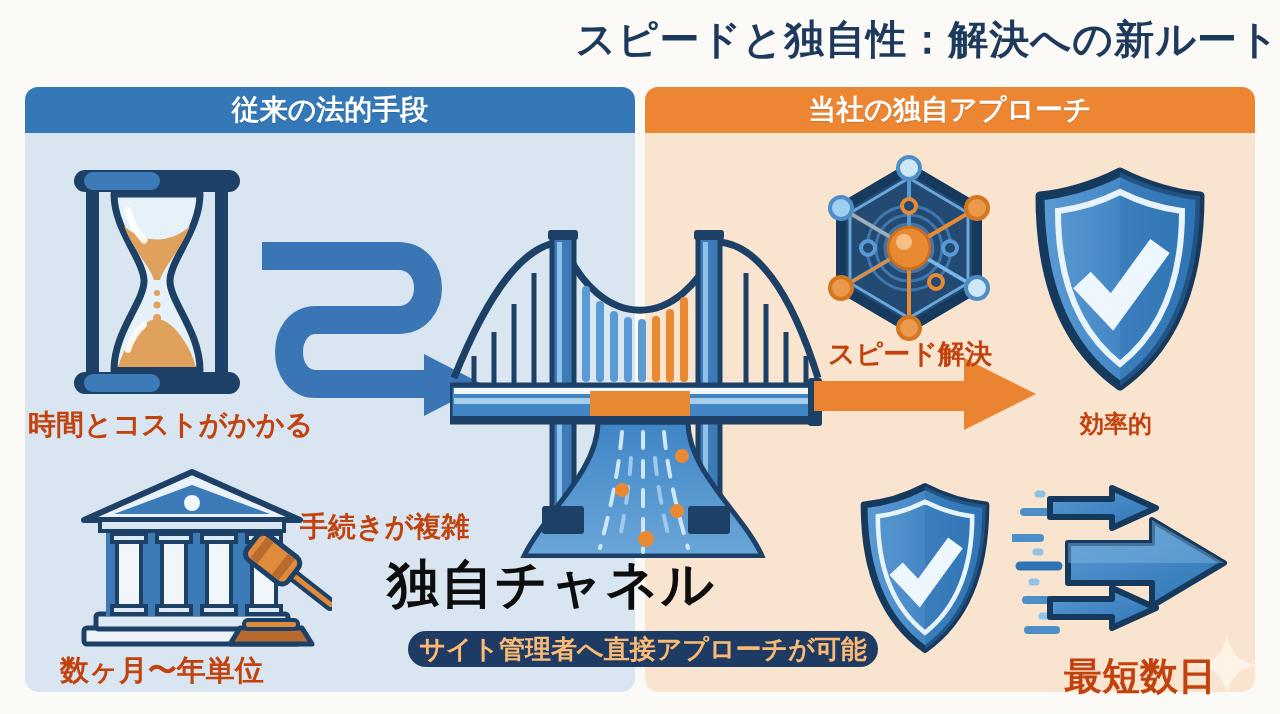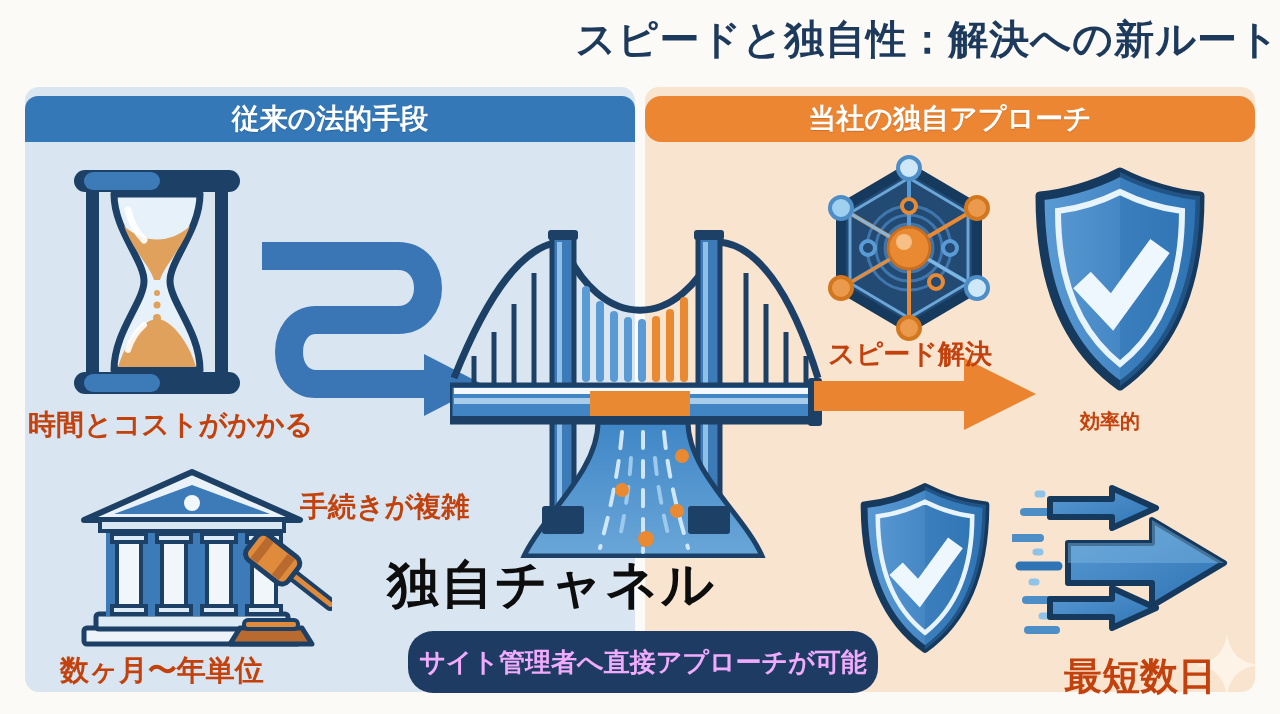--- a/index.html
+++ b/index.html
@@ -21,38 +21,37 @@
     border-radius:14px;
   }
   .panel.left  { left:25px;  background:var(--left_panel_bg,#d9e6f1); }
   .panel.right { left:645px; background:var(--right_panel_bg,#f9e4cf); }
   .panel-header {
     position:absolute; left:0; top:0; width:100%; height:46px;
     border-radius:13px 13px 0 0;
     display:flex; align-items:center; justify-content:center;
     color:#ffffff; font-size:28px; font-weight:700;
     text-shadow:0 1px 1px rgba(0,0,0,.15);
-    margin-top:9px;
   }
   .panel.left  .panel-header { background:var(--left_header,#3478b7); }
-  .panel.right .panel-header { background:var(--right_header,#ed8632);border-radius:16px; }
+  .panel.right .panel-header { background:var(--right_header,#ed8632); }
   .lbl {
     position:absolute; white-space:nowrap;
     font-weight:700; color:#c2410c;
   }
   .icon { position:absolute; }
   .channel-label {
     position:absolute; left:0; top:550px; width:1103px; text-align:center;
     font-size:52px; font-weight:800; color:#0d0d0d; letter-spacing:2px;
   }
   .badge {
-    position:absolute; left:408px; top:631px; width:470px; height:62px;
+    position:absolute; left:408px; top:631px; width:470px; height:36px;
     background:var(--badge_bg,#1e3c63); border-radius:25px;
     display:flex; align-items:center; justify-content:center;
-    color:#f0abfc; font-size:26px; font-weight:700; white-space:nowrap;
+    color:#fdba74; font-size:26px; font-weight:700; white-space:nowrap;
   }
 </style>
 </head>
 <body>
 
 <div class="title">スピードと独自性：解決への新ルート</div>
 
 <div class="panel left">
   <div class="panel-header">従来の法的手段</div>
 </div>
@@ -277,22 +276,22 @@
 
 <svg class="icon" style="left:814px; top:358px;" width="222" height="72" viewBox="0 0 222 72">
   <path d="M0 23 H150 V0 L222 36 L150 72 V53 H0 Z" fill="#ea8430"></path>
 </svg>
 
 <svg class="icon" style="left:1196px; top:634px;" width="62" height="62" viewBox="0 0 62 62">
   <path d="M31 0 C34 19 43 28 62 31 C43 34 34 43 31 62 C28 43 19 34 0 31 C19 28 28 19 31 0 Z" fill="#fdf4e8" opacity="0.95"></path>
 </svg>
 
 <div class="lbl" style="left:28px;  top:406px; font-size:28px;">時間とコストがかかる</div>
-<div class="lbl" style="left:300px; top:488px; font-size:28px;">手続きが複雑</div>
+<div class="lbl" style="left:300px; top:508px; font-size:28px;">手続きが複雑</div>
 <div class="lbl" style="left:60px;  top:651px; font-size:29px;">数ヶ月〜年単位</div>
 
 <div class="lbl" style="left:828px;  top:336px; font-size:27px;">スピード解決</div>
-<div class="lbl" style="left:1080px; top:408px; font-size:20px;">効率的</div>
+<div class="lbl" style="left:1080px; top:408px; font-size:24px;">効率的</div>
 <div class="lbl" style="left:1064px; top:651px; font-size:38px;">最短数日</div>
 
 <div class="channel-label">独自チャネル</div>
 
 <div class="badge">サイト管理者へ直接アプローチが可能</div>
 
 </body></html>

